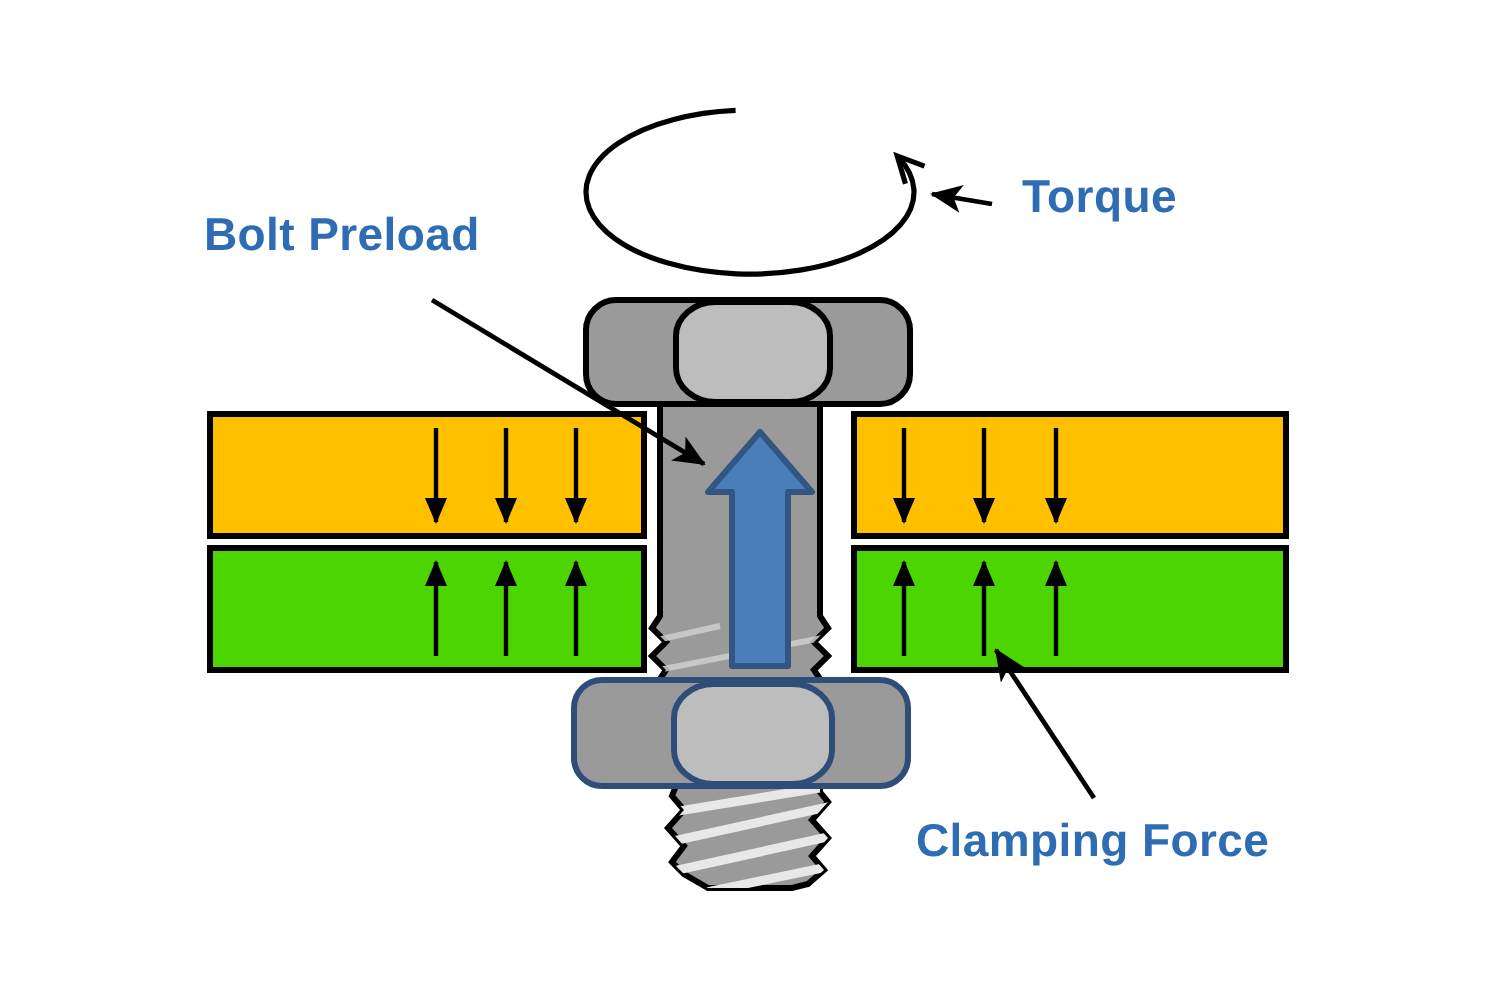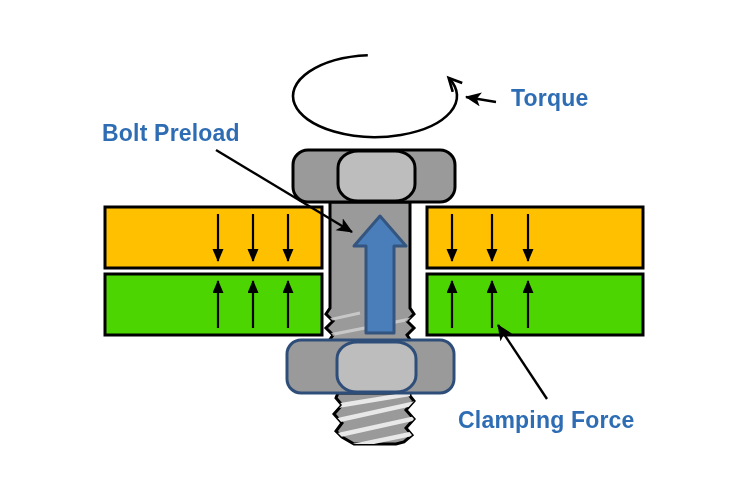--- a/index.html
+++ b/index.html
@@ -33,21 +33,21 @@
   
   .diagram-label {
     position: absolute;
     color: var(--label-text, #2E6DB4);
     font-weight: bold;
     font-size: 23px;
     letter-spacing: 0.2px;
     white-space: nowrap;
     user-select: none;
   }
-  .label-bolt-preload   { left: 102px; top: 120px; }
+  .label-bolt-preload   { left: 102px; top: 104px; }
   .label-torque         { left: 511px; top: 85px;  }
   .label-clamping-force { left: 458px; top: 407px; }
 </style>
 </head>
 <body>
 
 <div class="canvas">
 
   <svg width="750" height="500" viewBox="0 0 750 500">
     <defs>

